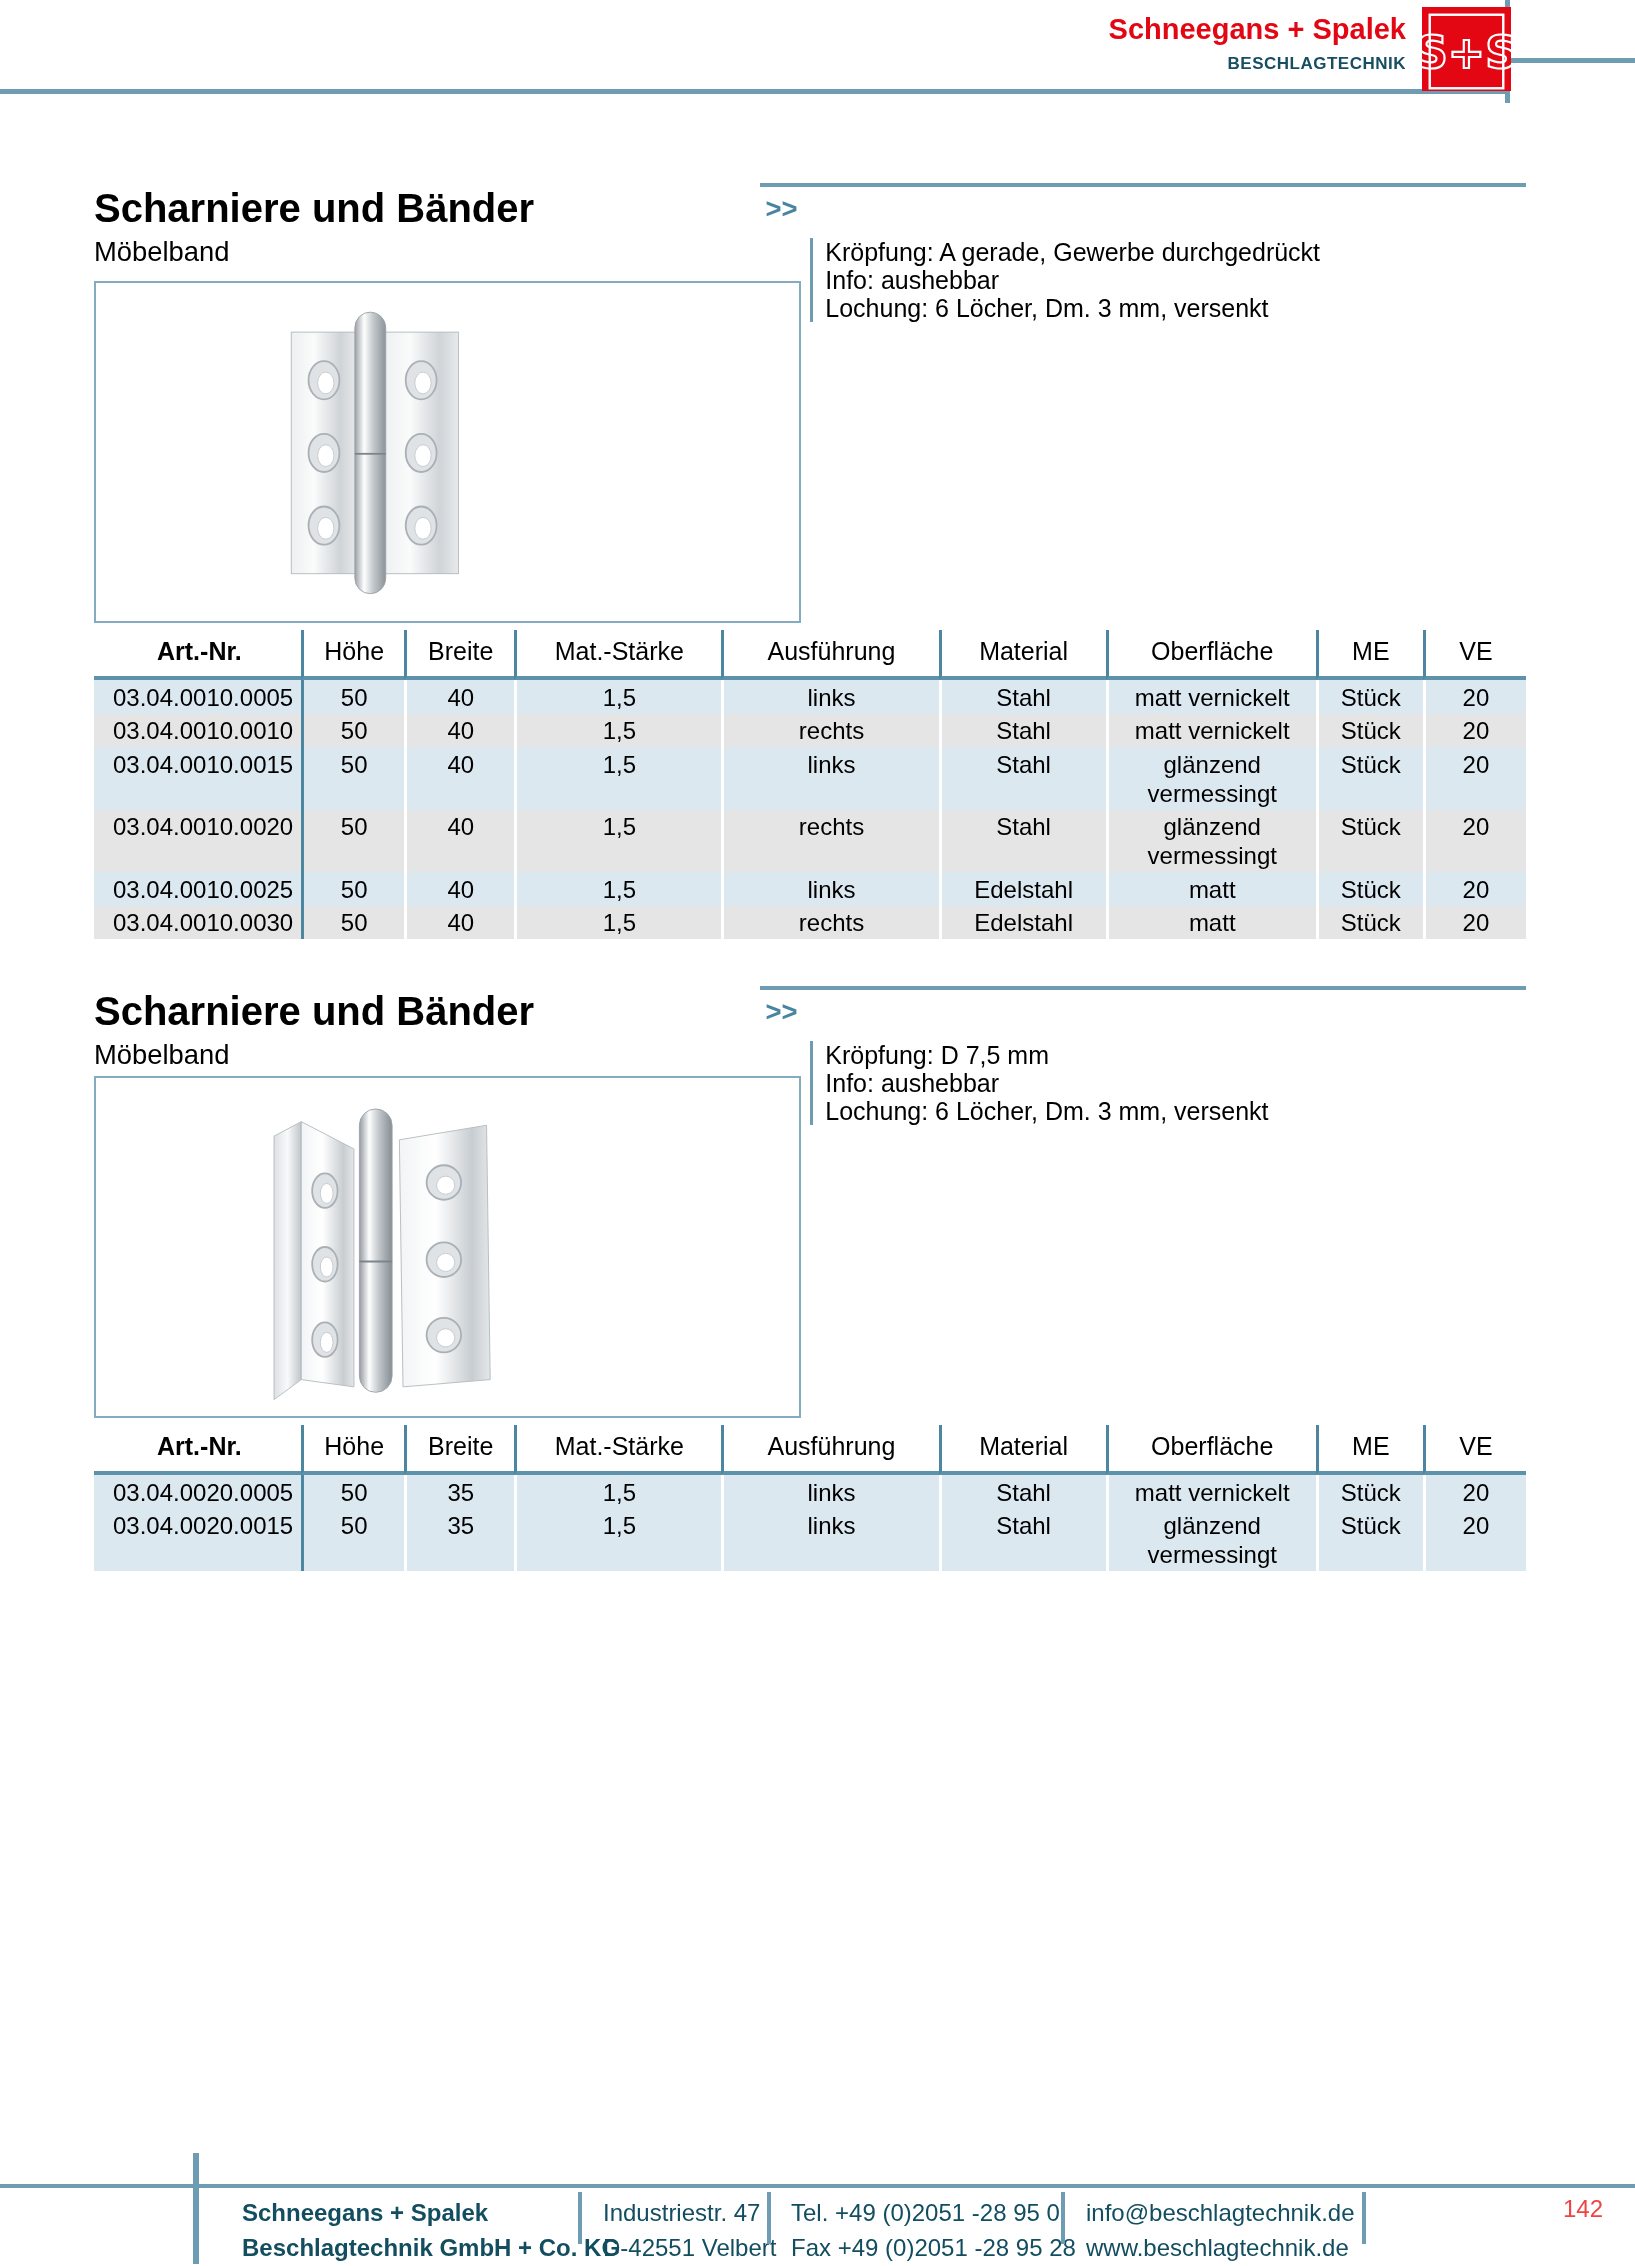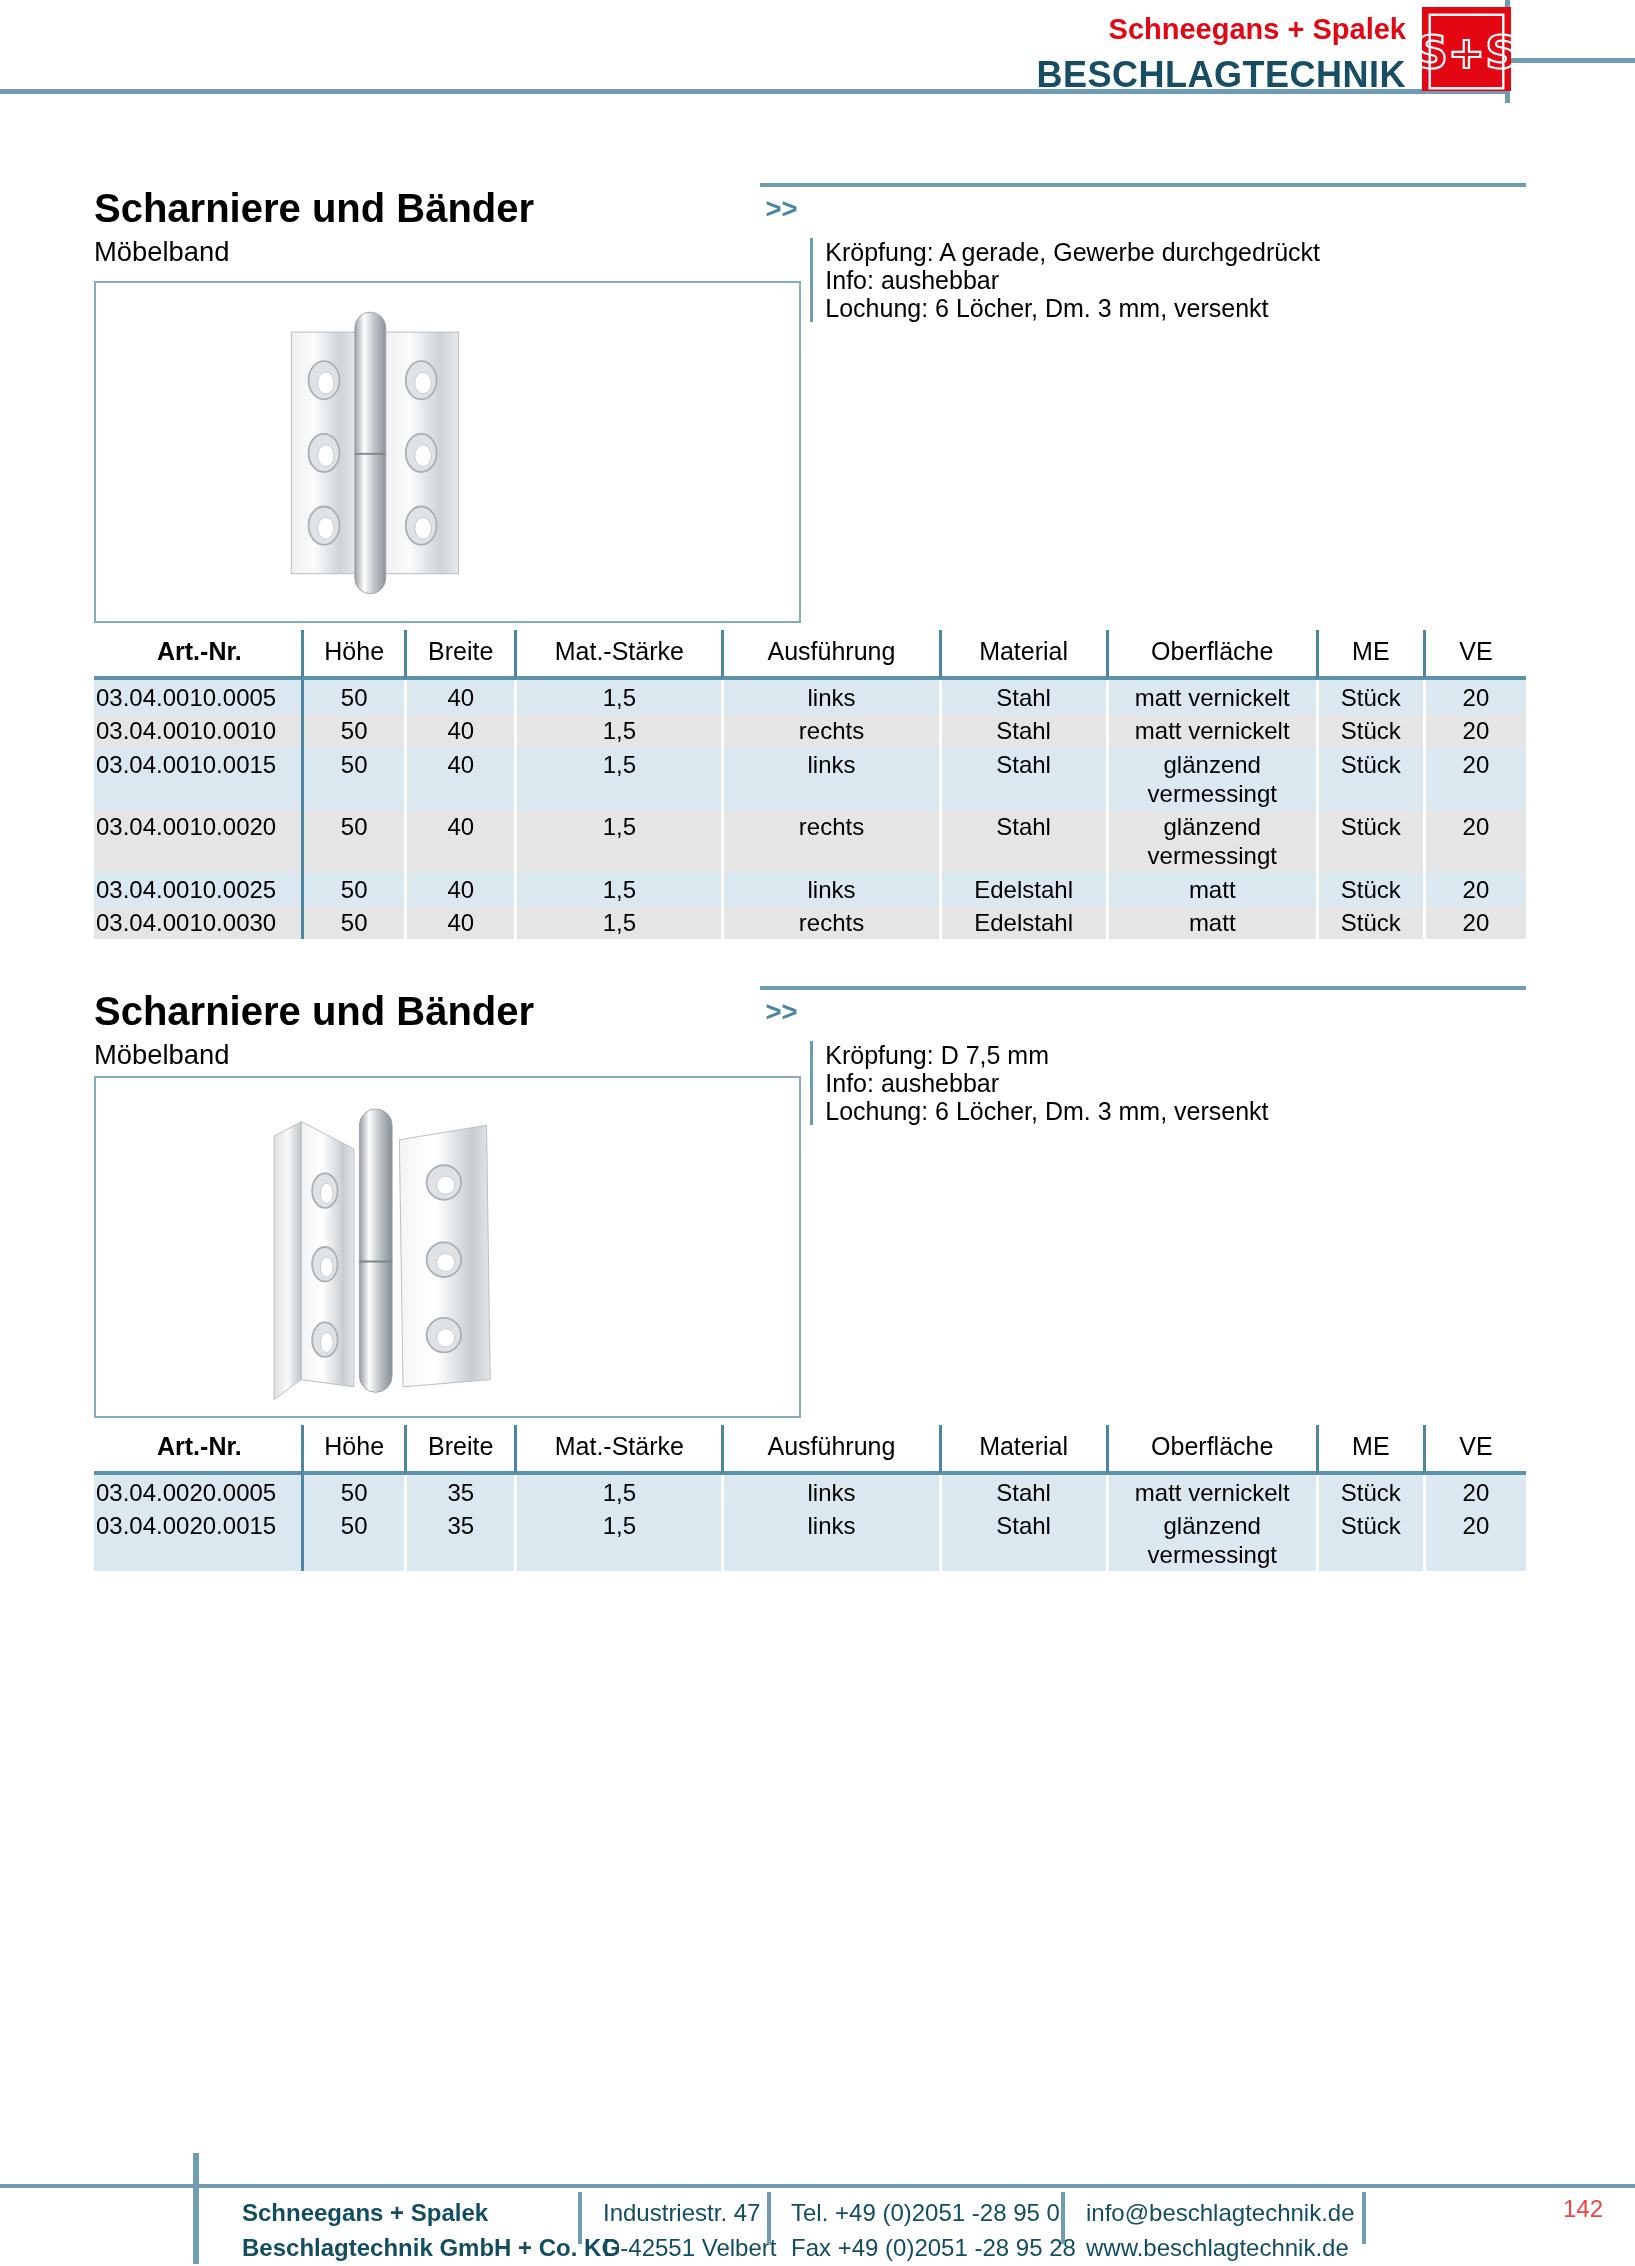--- a/index.html
+++ b/index.html
@@ -5,21 +5,21 @@
   html,body{margin:0;padding:0;background:#ffffff;}
   .page{position:relative;width:1636px;height:2266px;background:#fff;overflow:hidden;
         font-family:"Liberation Sans",sans-serif;color:#000;}
 
   
   .rule-top{position:absolute;left:0;top:89px;width:1508px;height:4.6px;background:#6d9cb3;}
   .logo-vline{position:absolute;left:1505px;top:0;width:4.6px;height:103px;background:#6d9cb3;}
   .rule-top-right{position:absolute;left:1509px;top:58px;width:126px;height:4.6px;background:#6d9cb3;}
   .brand{position:absolute;right:230px;top:12.8px;text-align:right;}
   .brand-name{color:#e30613;font-size:29px;font-weight:bold;white-space:nowrap;}
-  .brand-sub{color:#174e63;font-size:36px;font-weight:bold;margin-top:8.2px;letter-spacing:0.5px;white-space:nowrap;}
+  .brand-sub{color:#174e63;font-size:17px;font-weight:bold;margin-top:8.2px;letter-spacing:0.5px;white-space:nowrap;}
   .logo{position:absolute;left:1422px;top:7.3px;width:89px;height:84px;background:#e30613;}
 
   
   .heading{position:absolute;left:94px;width:640px;}
   .heading h2{margin:0;font-size:40px;line-height:44px;font-weight:bold;}
   .heading .sub{font-size:27.4px;line-height:31px;margin-top:5.5px;}
   .infobox{position:absolute;left:760px;width:766px;border-top:4.6px solid #6d9cb3;
            padding-top:6.4px;display:flex;align-items:flex-start;box-sizing:border-box;}
   .info-marker{color:#4885a3;font-weight:bold;font-size:27.4px;line-height:28px;padding:1.8px 12px 0 5.5px;flex:none;}
   .info-text{border-left:3.7px solid #6d9cb3;padding-left:12.8px;font-size:25px;line-height:28px;margin-top:45px;}
@@ -32,21 +32,21 @@
   
   .prodtable{position:absolute;left:94px;width:1432px;border-collapse:separate;border-spacing:0;table-layout:fixed;}
   .w0{width:207px}.w1{width:103px}.w2{width:110px}.w3{width:207px}.w4{width:217px}
   .w5{width:167px}.w6{width:210px}.w7{width:107px}.w8{width:103px}
   .prodtable th{font-size:25px;font-weight:normal;text-align:center;padding:7.3px 3.7px 10px;
                 border-bottom:4.6px solid #5d93aa;vertical-align:middle;}
   .prodtable th.c0{text-align:center;font-weight:bold;padding-left:7.3px;}
   .prodtable th + th{border-left:3.7px solid #4d86a0;}
   .prodtable td{font-size:24px;line-height:29px;text-align:center;vertical-align:top;
                 padding:2.7px 3.7px 1.8px;}
-  .prodtable td.c0{text-align:left;padding-left:2px;}
+  .prodtable td.c0{text-align:left;padding-left:19px;}
   .prodtable td + td{border-left:3.7px solid #ffffff;}
   .prodtable td.c1{border-left:3.7px solid #4d86a0;}
   .prodtable tr.shaded td{background:#dce8f0;}
   .prodtable tr.plain td{background:#e5e5e5;}
 
   
   .footer-rule{position:absolute;left:0;top:2184px;width:1636px;height:3.7px;background:#6d9cb3;}
   .footer-vbar{position:absolute;left:193px;top:2153px;width:5.5px;height:111px;background:#6d9cb3;}
   .fcol{position:absolute;top:2195px;color:#124d60;font-size:24px;line-height:35px;white-space:nowrap;}
   .fcol.bold{font-weight:bold;}

